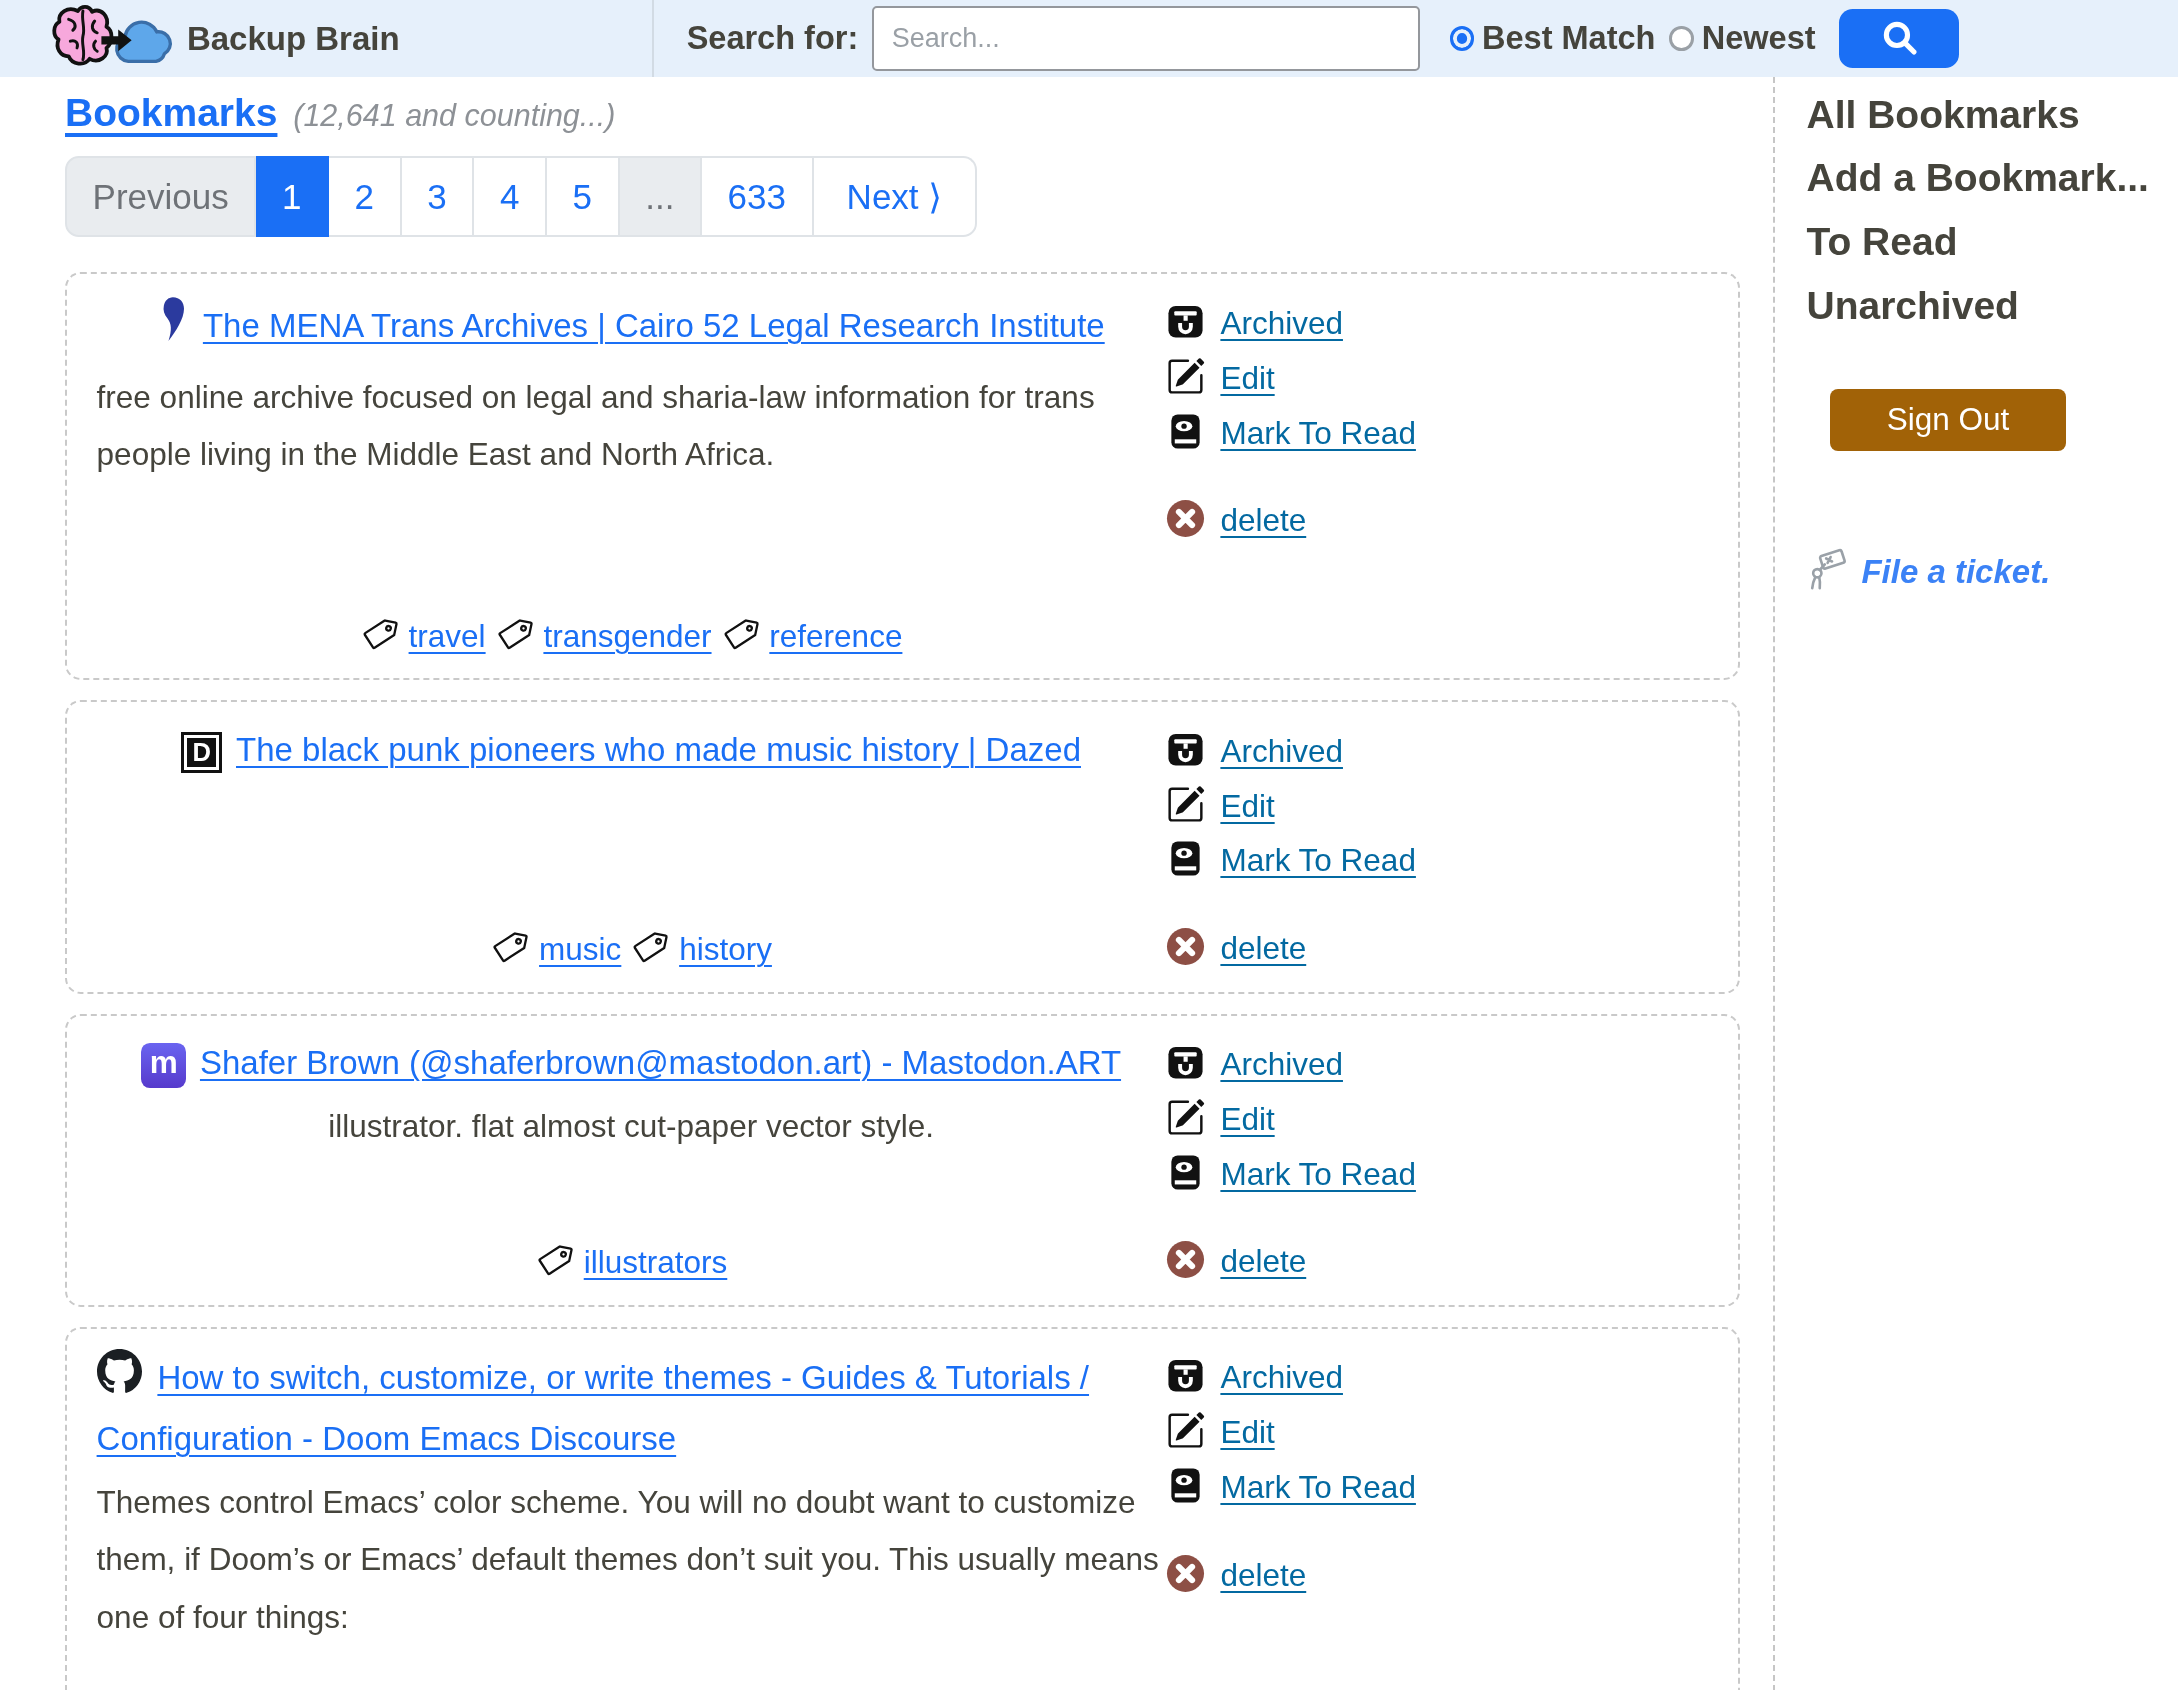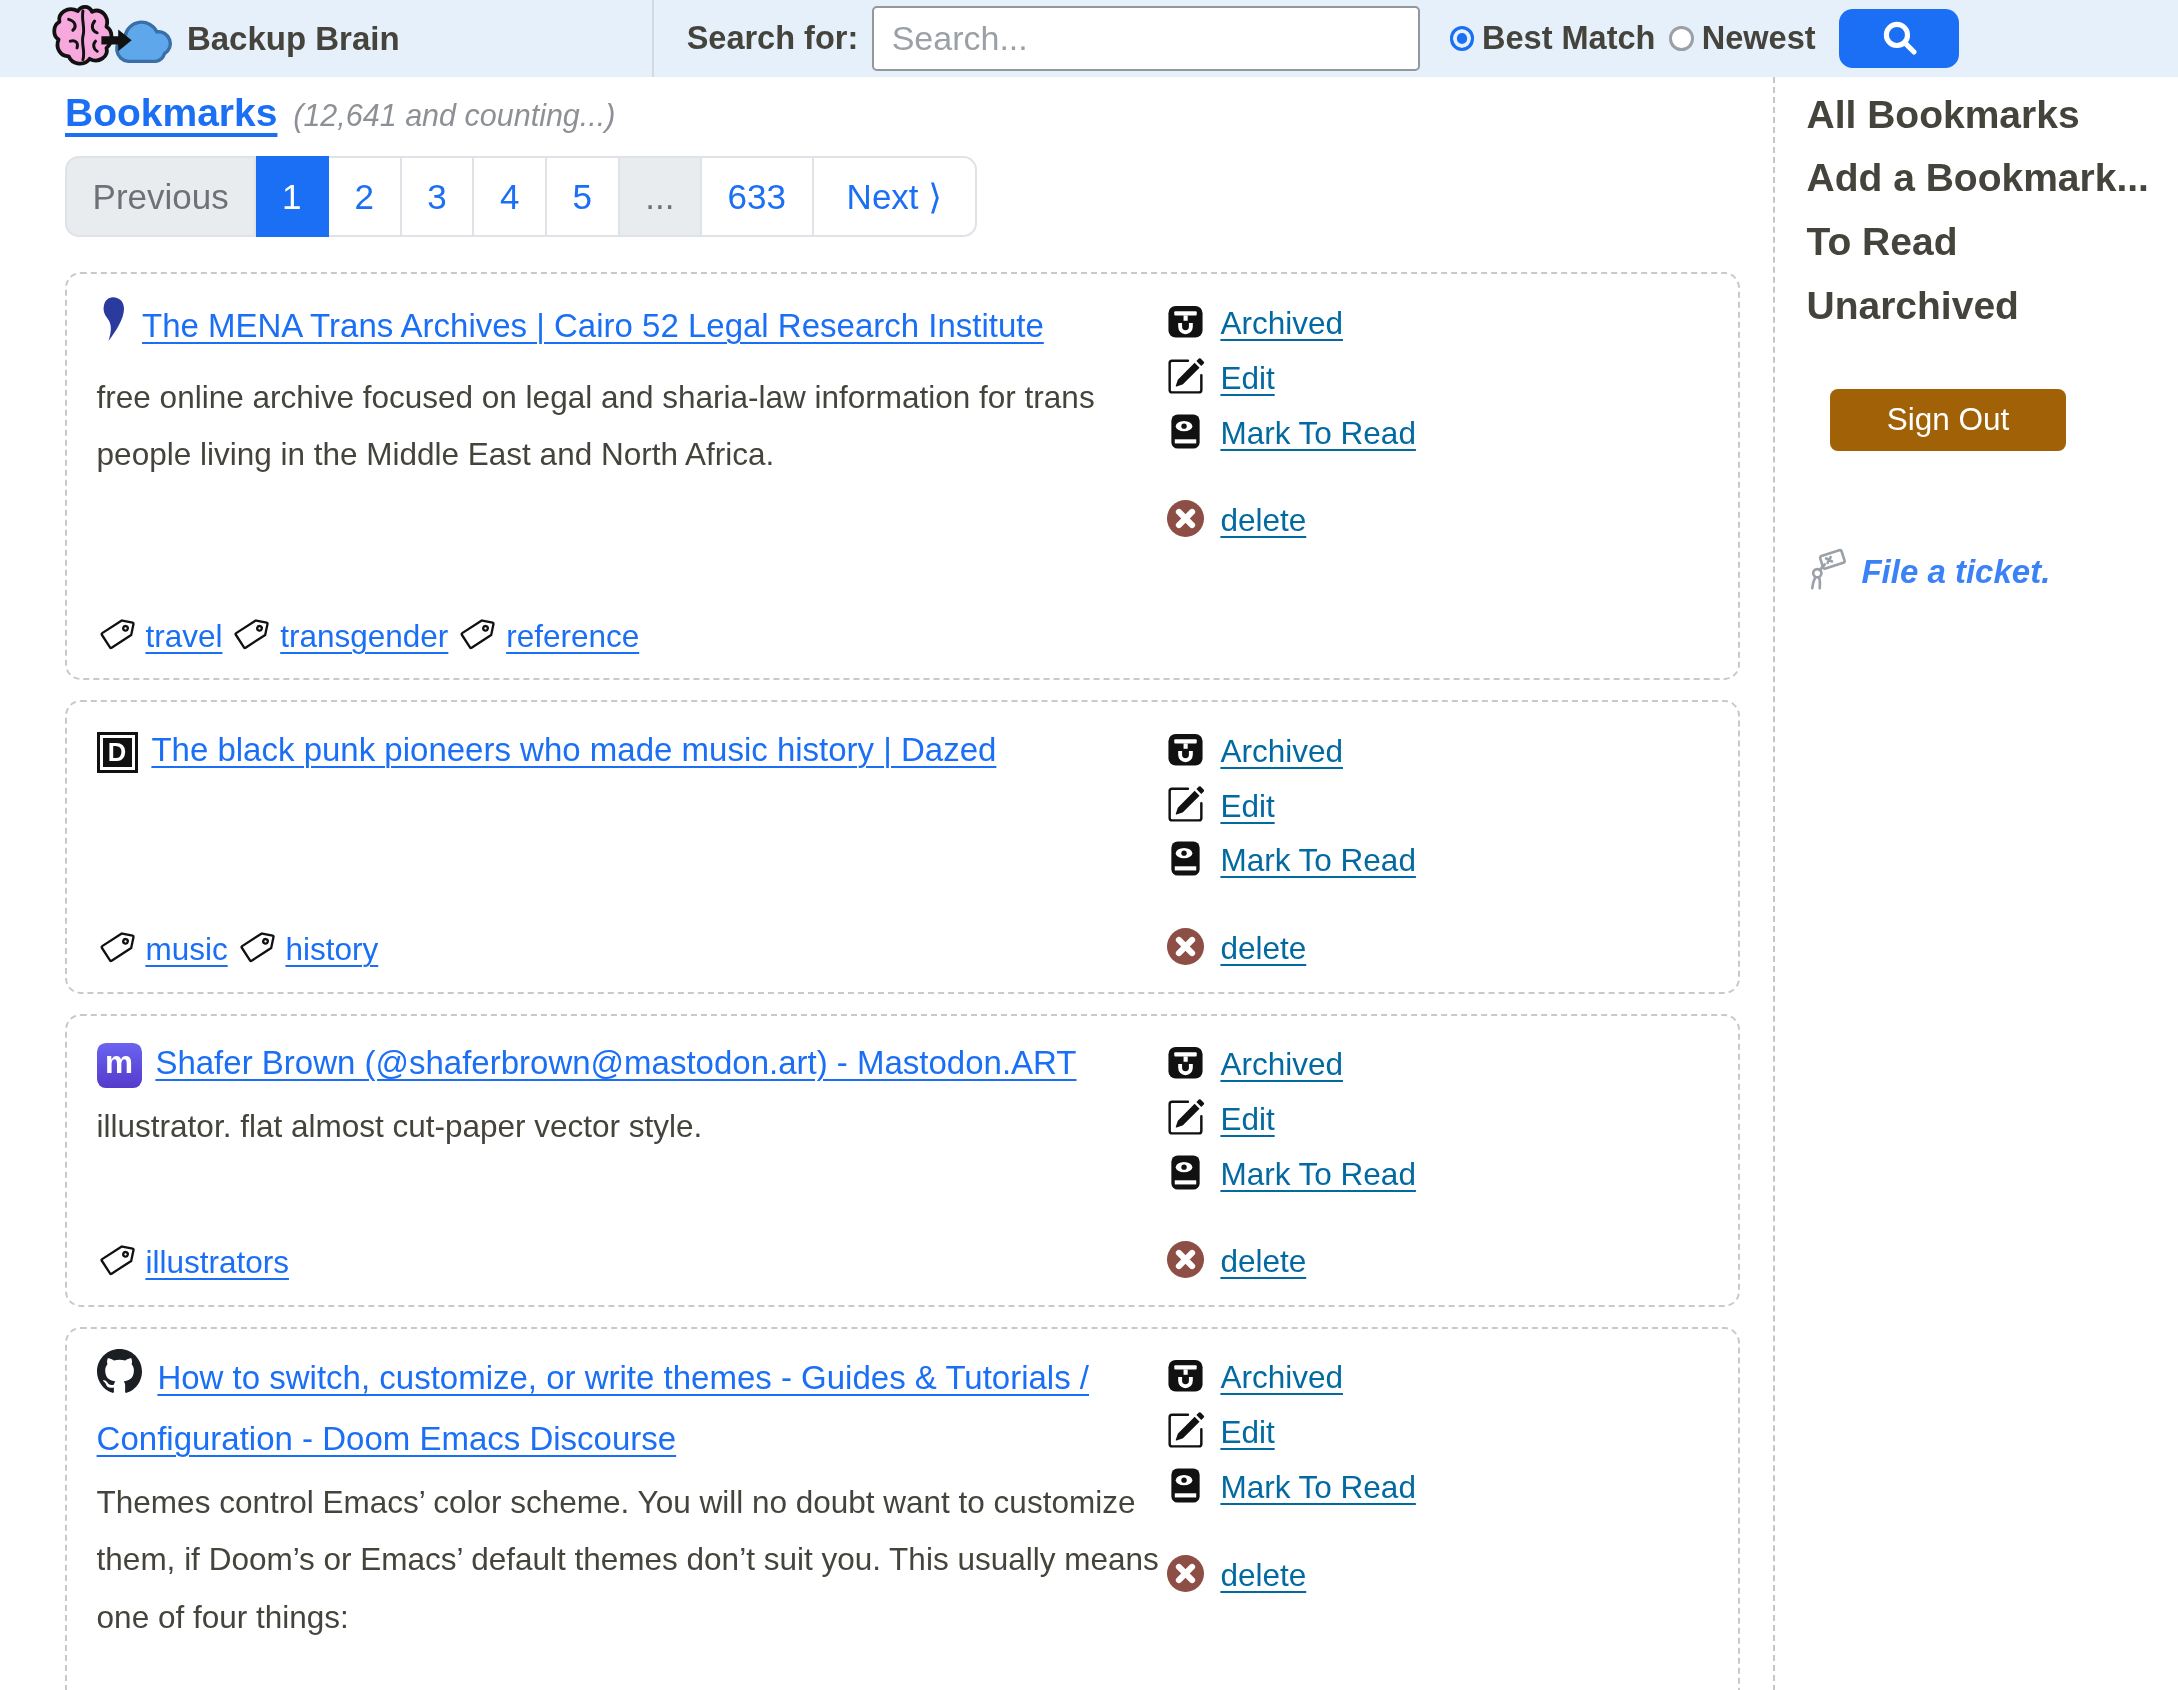--- a/index.html
+++ b/index.html
@@ -6,21 +6,21 @@
   html,body { width:2179px; height:1690px; overflow:hidden; background:#ffffff;
     font-family:"Liberation Sans", sans-serif; color:#45443c; }
 
   
   .app-header { display:flex; align-items:center; height:77px; background:#e6f0fb; padding-left:51px; }
   .logo-svg { flex:0 0 auto; margin-top:5.9px; }
   .app-title { font-size:33px; font-weight:bold; color:#45443c; margin-left:9.9px; }
   .header-divider { width:2px; height:77px; background:#d2dbe4; margin-left:252px; }
   .search-label { font-size:32.5px; font-weight:bold; margin-left:33px; white-space:nowrap; }
   .search-input { width:548px; height:65px; margin-left:13.8px; border:2px solid #94979c; border-radius:4.9px;
-    font-size:34px; font-family:"Liberation Sans",sans-serif; padding:0 17.7px; color:#45443c; background:#fff; }
+    font-size:27px; font-family:"Liberation Sans",sans-serif; padding:0 17.7px; color:#45443c; background:#fff; }
   .search-input::placeholder { color:#9aa0a6; }
   .radio-group { display:flex; align-items:center; margin-left:15.8px; }
   .radio-opt { display:flex; align-items:center; margin-left:13.8px; cursor:default; }
   .radio-dot { width:24.6px; height:24.6px; border-radius:50%; border:3px solid #9aa0a6; background:#fff; flex:0 0 auto; }
   .radio-dot.on { border-color:#1a6ff5; background:#1a6ff5; box-shadow:inset 0 0 0 3.9px #e6f0fb; }
   .radio-text { font-size:32.5px; font-weight:bold; margin-left:7.9px; white-space:nowrap; }
   .search-btn { width:120px; height:59px; margin-left:23.6px; background:#1a6ff5; border:none; border-radius:13.8px;
     display:flex; align-items:center; justify-content:center; cursor:pointer; }
 
   
@@ -41,21 +41,21 @@
   .pg:first-child { border-left-width:2px; border-radius:13.8px 0 0 13.8px; }
   .pg.disabled { background:#e9ecef; color:#6e7277; }
   .pg.active { background:#1a6ff5; color:#fff; border-color:#1a6ff5; }
   .pg.gap { background:#e9ecef; color:#6e7277; }
   .pg.next { border-radius:0 13.8px 13.8px 0; padding:0 33px; }
 
   
   .card { display:flex; border:2px dashed #c9c9c9; border-radius:15.8px; margin-top:19.7px;
     padding:19.7px 25.6px 21.7px 29.6px; min-height:266px; }
   .card:first-of-type { margin-top:35px; }
-  .card-left { flex:1 1 auto; display:flex; flex-direction:column; max-width:1069px; }
+  .card-left { flex:1 1 auto; display:flex; flex-direction:column; max-width:1069px;align-items:center; }
   .bm-title { font-size:33px; line-height:1.72; }
   .bm-title a { color:#1a6ff5; text-decoration:underline; text-decoration-thickness:2px; text-underline-offset:4.9px; }
   .favicon { display:inline-block; vertical-align:middle; margin-right:15.8px; }
   .favicon-box { display:inline-flex; align-items:center; justify-content:center; vertical-align:middle;
     margin-right:13.8px; }
   .fav-dazed { width:41px; height:41px; background:#111; border:3px solid #111; box-shadow:inset 0 0 0 3px #fff;
     color:#fff; font-size:25.6px; font-weight:bold; }
   .fav-mastodon { width:45px; height:45px; border-radius:8.9px; background:linear-gradient(#6a64f0,#563acc);
     color:#fff; font-size:31.5px; font-weight:bold; padding-bottom:5.9px; }
   .bm-desc { font-size:31.5px; line-height:1.82; margin-top:5.9px; color:#45443c; }

